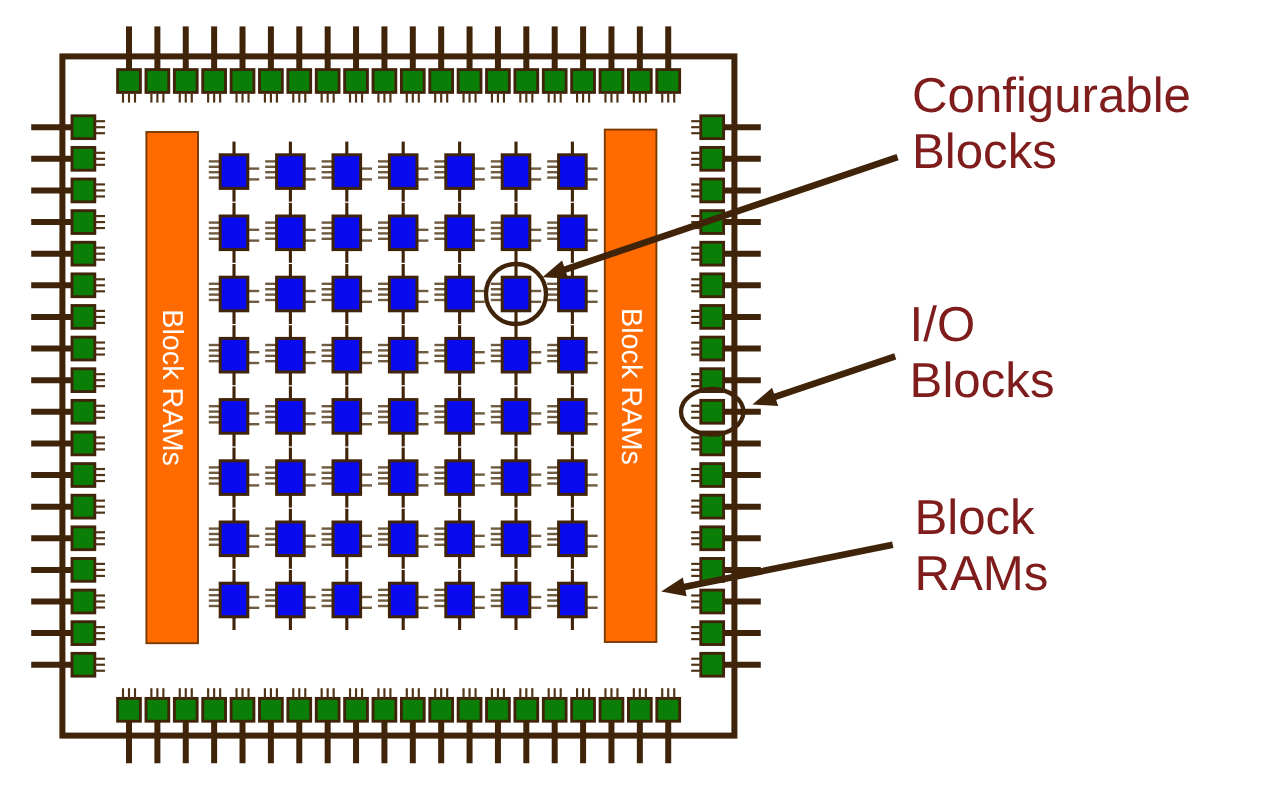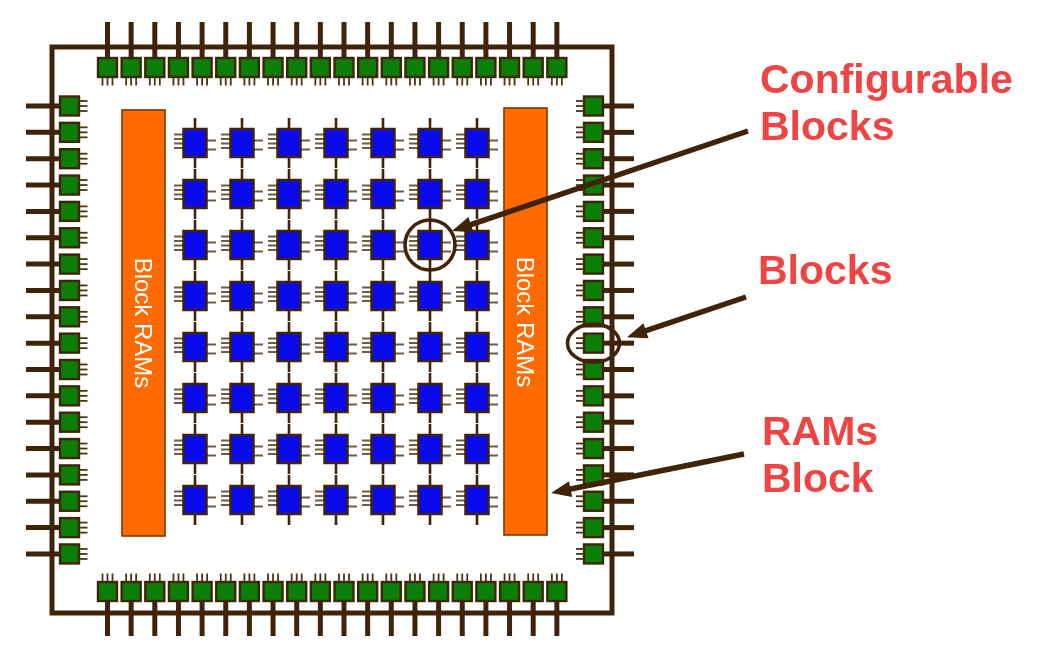--- a/index.html
+++ b/index.html
@@ -1,19 +1,19 @@
 <!DOCTYPE html>
 <html><head>
 <meta charset="utf-8">
 <style>
   html,body{margin:0;padding:0;background:#ffffff;}
   .stage{position:relative;width:1055px;height:663px;background:#ffffff;overflow:hidden;
          font-family:"Liberation Sans",sans-serif;}
   #diagram-svg{position:absolute;left:0;top:0;}
-  .anno-label{position:absolute;color:#ef4444;font-weight:bold;font-size:41px;line-height:47px;
+  .anno-label{position:absolute;color:#7f1d1d;font-weight:normal;font-size:41px;line-height:47px;
               white-space:nowrap;letter-spacing:0px;}
   .ram-label{position:absolute;width:200px;height:30px;line-height:30px;text-align:center;
              color:#ffffff;font-size:24px;font-weight:normal;transform:rotate(90deg);}
 </style>
 </head>
 <body>
 
 <div class="stage">
 
   <svg id="diagram-svg" width="1055" height="663" viewBox="0 0 1055 663">
@@ -917,21 +917,22 @@
   <div class="ram-label" style="left:43px;top:308px;">Block RAMs</div>
 
   <div class="ram-label" style="left:425px;top:307px;">Block RAMs</div>
 
   <div class="anno-label" style="left:760px;top:56px;">
     <div>Configurable</div>
     <div>Blocks</div>
   </div>
 
   <div class="anno-label" style="left:758px;top:247px;">
+    <div>I/O</div>
     <div>Blocks</div>
   </div>
 
   <div class="anno-label" style="left:762px;top:408px;">
+    <div>Block</div>
     <div>RAMs</div>
-    <div>Block</div>
   </div>
 
 </div>
 
 </body></html>

